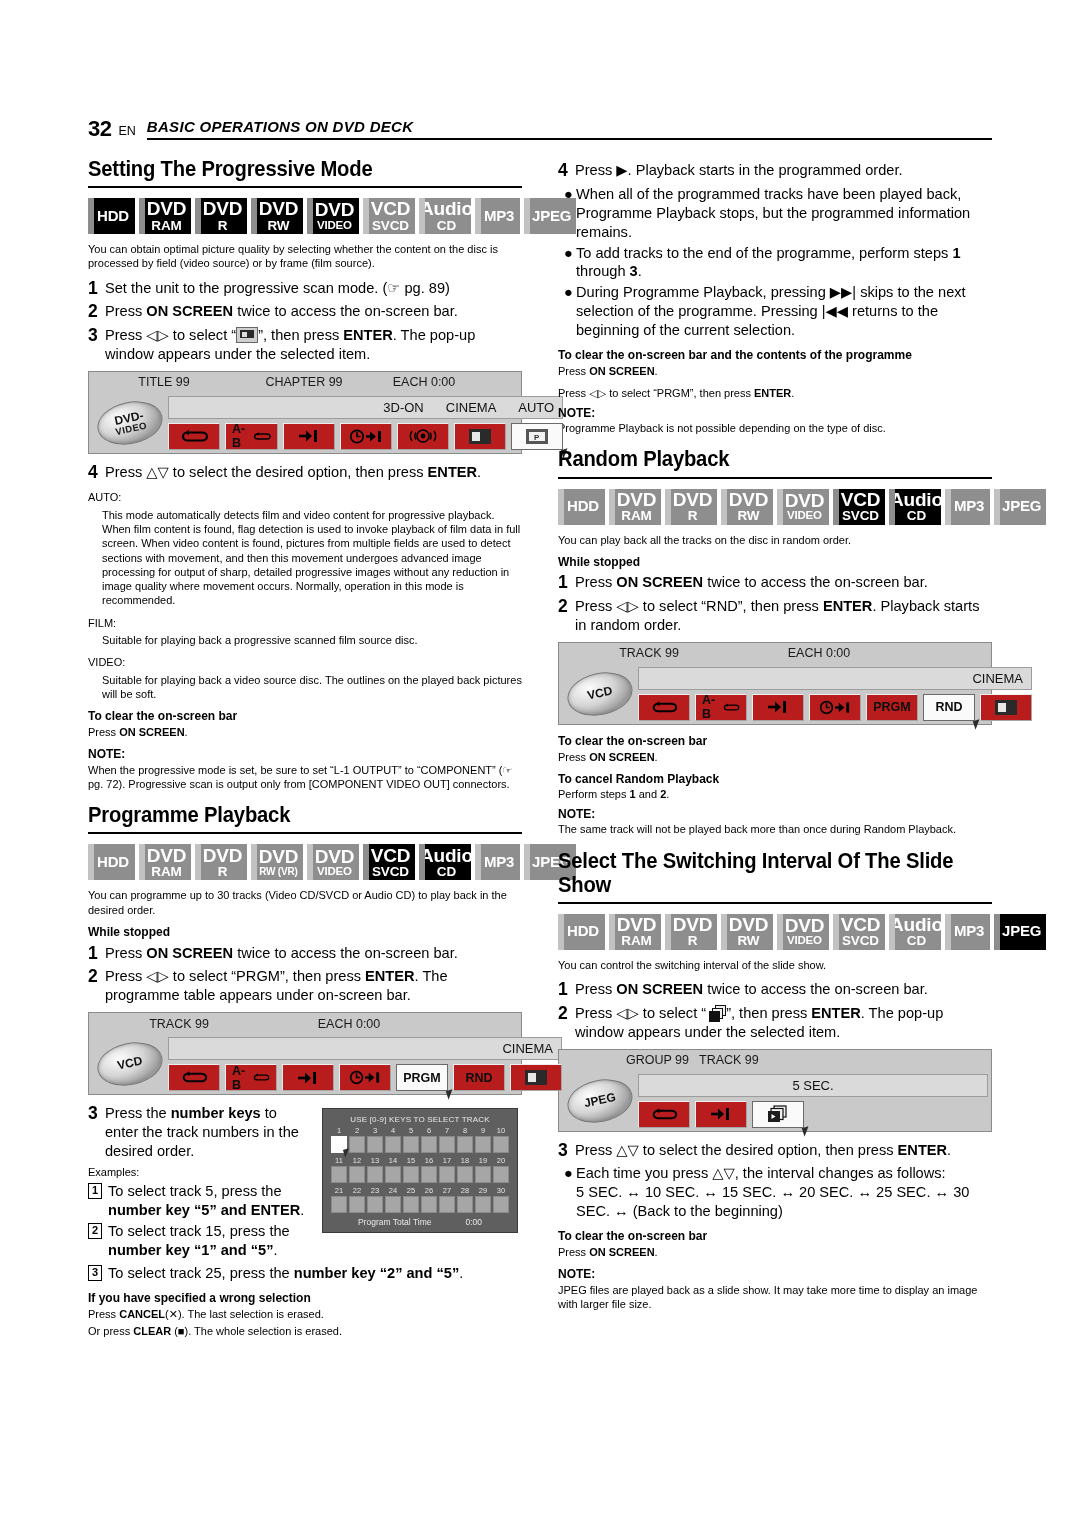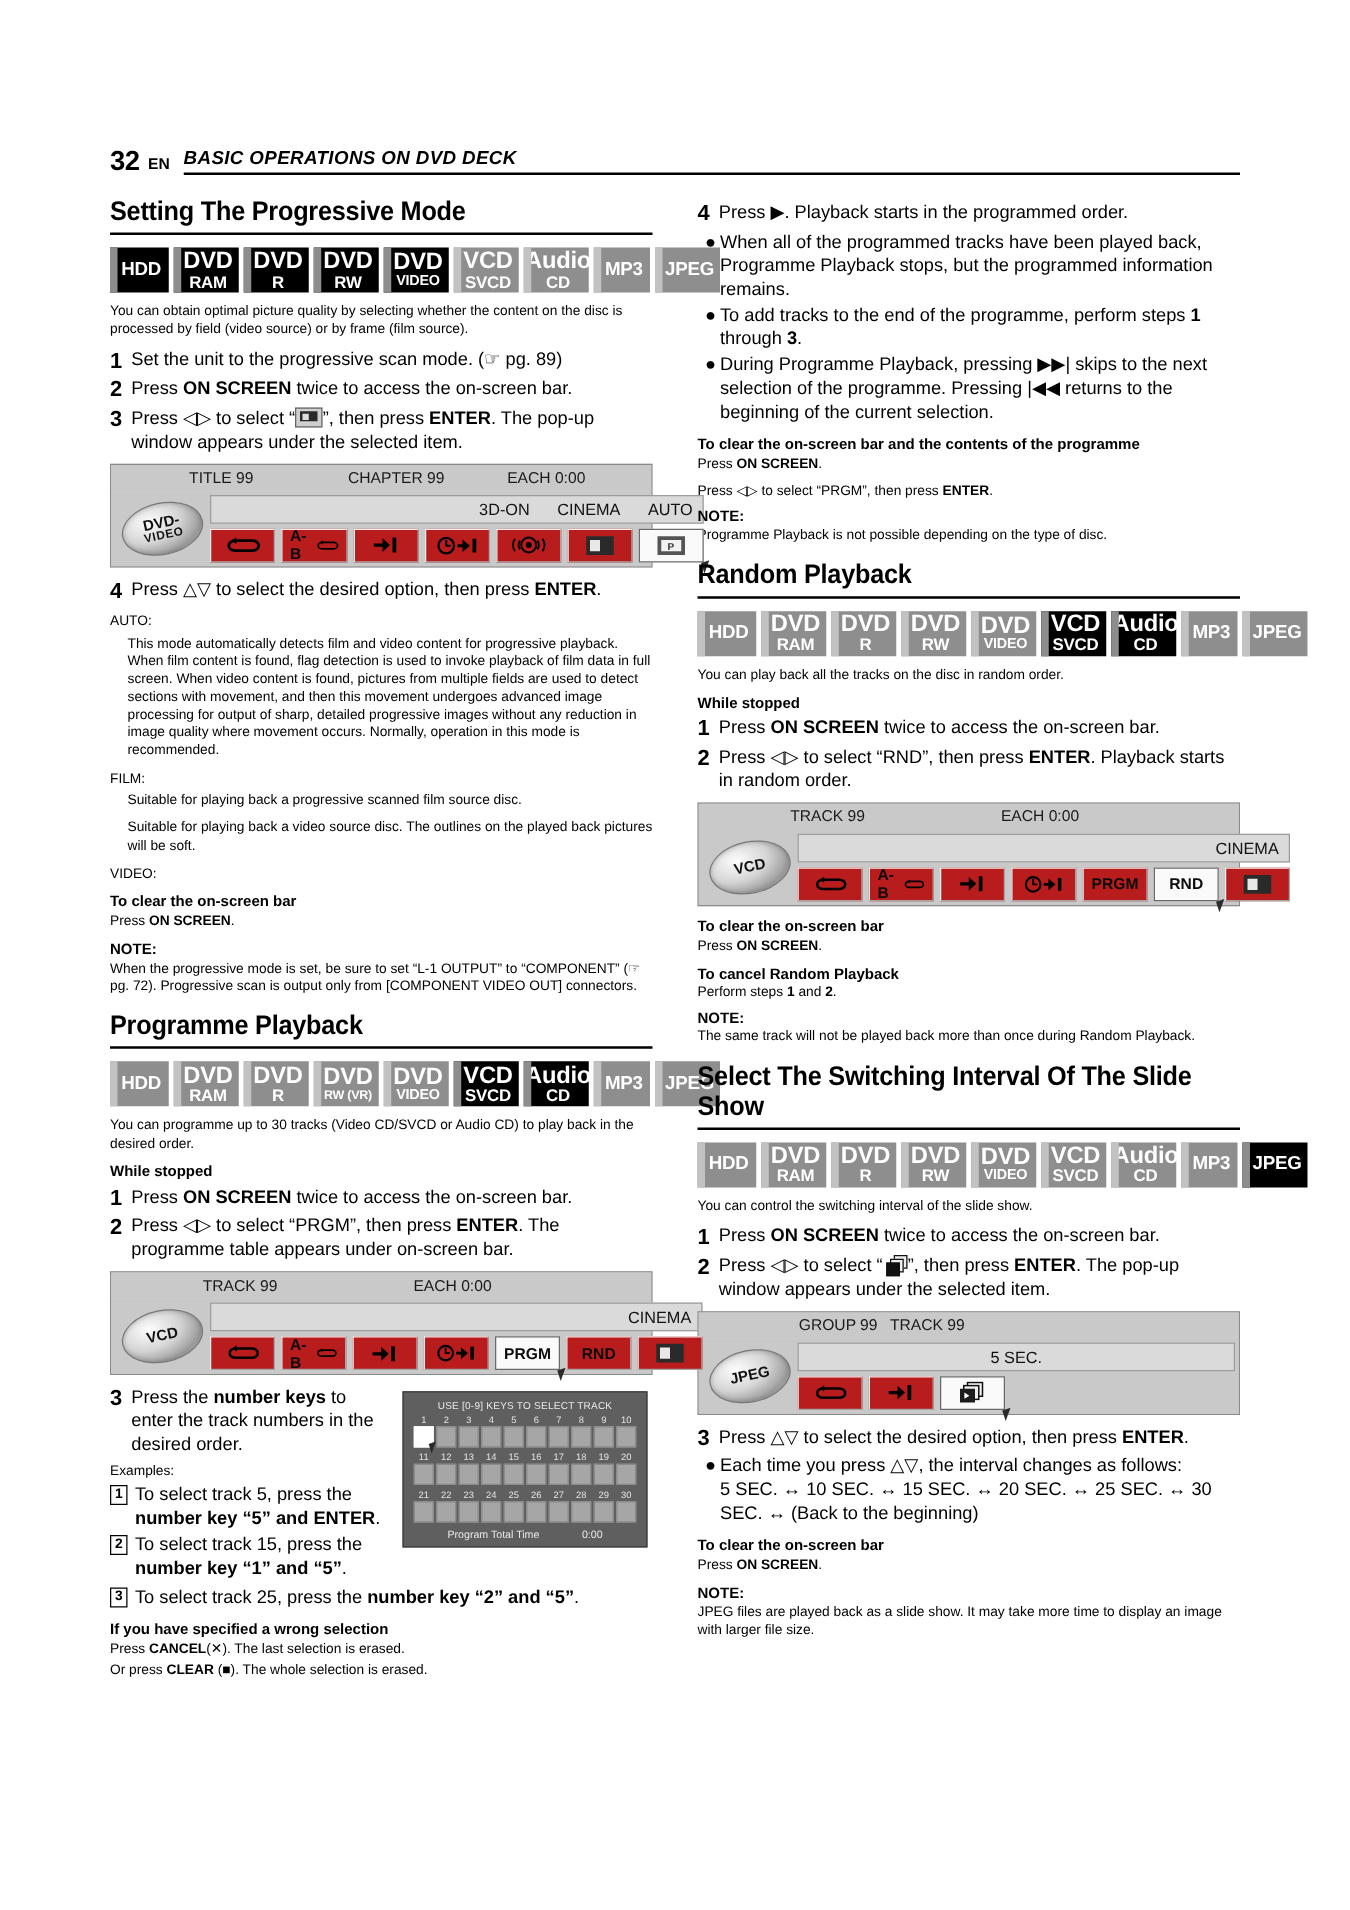--- a/index.html
+++ b/index.html
@@ -22,21 +22,21 @@
   
   .pagehead {
     display: flex; align-items: flex-end;
     padding-top: 118px;
   }
   .pagenum {
     font-size: 22px; font-weight: bold; letter-spacing: -0.5px;
     line-height: 1;
   }
   .pagelang {
-    font-size: 12.5px; font-weight: bold; margin-left: 7px; line-height: 1.25;
+    font-size: 12.5px; font-weight: normal; margin-left: 7px; line-height: 1.25;
   }
   .headtitle {
     font-size: 15px; font-weight: bold; font-style: italic;
     letter-spacing: 0.3px; margin-left: 11px;
     flex: 1;
     border-bottom: 2.5px solid #000;
     padding-bottom: 3px;
     line-height: 1.1;
   }
   
@@ -153,21 +153,21 @@
   .osb {
     border: 1px solid #8a8a8a;
     margin: 7px 0 9px 0;
     background: #d8d8d8;
   }
   .osb-top {
     background: #c9c9c9;
     height: 21px;
     font-size: 12.5px;
     display: flex; align-items: center;
-    padding-left: 13px;
+    padding-left: 0;
     color: #1a1a1a;
   }
   .osb-top .cell { text-align: left; }
   .osb-body { display: flex; background: #c9c9c9; padding: 3px; }
   .disc {
     width: 76px; flex: 0 0 76px;
     display: flex; align-items: center; justify-content: center;
     background: #c9c9c9;
   }
   .disc-el {
@@ -445,22 +445,22 @@
 
         <div class="step">
           <div class="n">4</div>
           <div class="t"><span>Press △▽ to select the desired option, then press </span><b>ENTER</b><span>.</span></div>
         </div>
 
         <p class="body tight" style="margin-top:8px">AUTO:</p>
         <p class="body" style="padding-left:14px">This mode automatically detects film and video content for progressive playback. When film content is found, flag detection is used to invoke playback of film data in full screen. When video content is found, pictures from multiple fields are used to detect sections with movement, and then this movement undergoes advanced image processing for output of sharp, detailed progressive images without any reduction in image quality where movement occurs. Normally, operation in this mode is recommended.</p>
         <p class="body tight">FILM:</p>
         <p class="body" style="padding-left:14px">Suitable for playing back a progressive scanned film source disc.</p>
+        <p class="body tight">VIDEO:</p>
         <p class="body" style="padding-left:14px">Suitable for playing back a video source disc. The outlines on the played back pictures will be soft.</p>
-        <p class="body tight">VIDEO:</p>
 
         <h4 class="sub">To clear the on-screen bar</h4>
         <p class="body"><span>Press </span><b>ON SCREEN</b><span>.</span></p>
         <h4 class="sub nogap">NOTE:</h4>
         <p class="body">When the progressive mode is set, be sure to set “L-1 OUTPUT” to “COMPONENT” (☞ pg. 72). Progressive scan is output only from [COMPONENT VIDEO OUT] connectors.</p>
       </div>
 
       <div class="sect-wrap" style="margin-top:12px">
         <h2 class="sect">Programme Playback</h2>
         <div class="sect-rule"></div>

